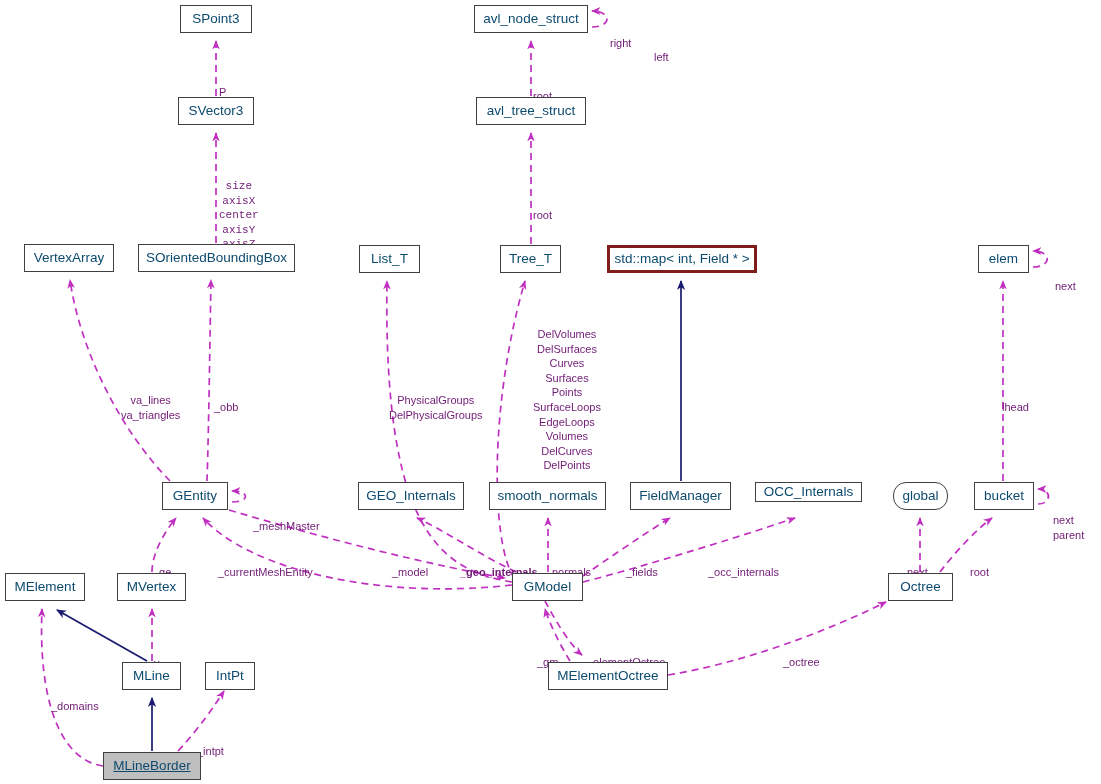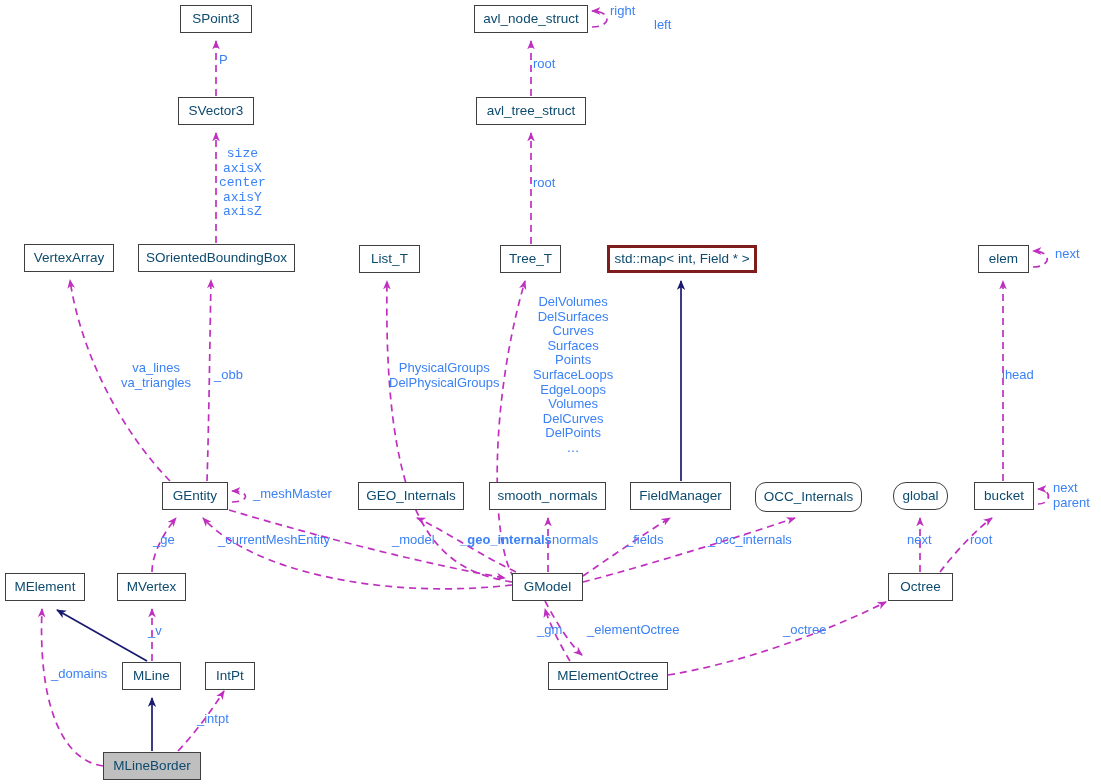--- a/index.html
+++ b/index.html
@@ -38,25 +38,26 @@
     z-index: 5;
   }
   .node.highlight {
     background: #bfbfbf;
   }
   .node.faint {
     border: 3px solid #7f1d1d;
   }
   .edge-label {
     position: absolute;
-    font-size: 13px;
+    font-size: 11px;
     line-height: 14.6px;
-    color: #3b82f6;
+    color: #701a75;
     white-space: pre;
     z-index: 4;
+    margin-top: 32px;
   }
   .edge-label.center { text-align: center; }
   .edge-label.left { text-align: left; }
 </style>
 </head>
 <body>
 
 <div id="diagram">
 
   <svg id="edges" viewBox="0 0 1101 784" xmlns="http://www.w3.org/2000/svg">
@@ -145,31 +146,31 @@
   <div class="node" style="left: 24px; top: 244px; width: 90px; height: 28px;">VertexArray</div>
   <div class="node" style="left: 138px; top: 244px; width: 157px; height: 28px;">SOrientedBoundingBox</div>
   <div class="node" style="left: 359px; top: 245px; width: 61px; height: 28px;">List_T</div>
   <div class="node" style="left: 500px; top: 245px; width: 61px; height: 28px;">Tree_T</div>
   <div class="node faint" style="left: 607px; top: 245px; width: 150px; height: 28px;">std::map&lt; int, Field * &gt;</div>
   <div class="node" style="left: 978px; top: 245px; width: 51px; height: 28px;">elem</div>
   <div class="node" style="left: 162px; top: 482px; width: 66px; height: 28px;">GEntity</div>
   <div class="node" style="left: 358px; top: 482px; width: 106px; height: 28px;">GEO_Internals</div>
   <div class="node" style="left: 489px; top: 482px; width: 117px; height: 28px;">smooth_normals</div>
   <div class="node" style="left: 630px; top: 482px; width: 101px; height: 28px;">FieldManager</div>
-  <div class="node" style="left: 755px; top: 482px; width: 107px; height: 30px; border-radius: 11px;">OCC_Internals</div>
+  <div class="node" style="left: 755px; top: 482px; width: 107px; height: 20px;">OCC_Internals</div>
   <div class="node" style="left: 893px; top: 482px; width: 55px; height: 28px; border-radius: 13px;">global</div>
   <div class="node" style="left: 974px; top: 482px; width: 60px; height: 28px;">bucket</div>
   <div class="node" style="left: 5px; top: 573px; width: 80px; height: 28px;">MElement</div>
   <div class="node" style="left: 117px; top: 573px; width: 69px; height: 28px;">MVertex</div>
   <div class="node" style="left: 512px; top: 573px; width: 71px; height: 28px;">GModel</div>
   <div class="node" style="left: 888px; top: 573px; width: 65px; height: 28px;">Octree</div>
   <div class="node" style="left: 122px; top: 662px; width: 59px; height: 28px;">MLine</div>
   <div class="node" style="left: 205px; top: 662px; width: 50px; height: 28px;">IntPt</div>
   <div class="node" style="left: 548px; top: 662px; width: 120px; height: 28px;">MElementOctree</div>
-  <div class="node highlight" style="left: 103px; top: 752px; width: 98px; height: 28px;">MLineBorder</div>
+  <div class="node highlight" style="left: 103px; top: 752px; width: 98px; height: 28px; text-decoration: underline;">MLineBorder</div>
 
   <div class="edge-label left" style="left: 610px; top: 4px;">right</div>
   <div class="edge-label left" style="left: 610px; top: 18px; padding-left: 44px;">left</div>
   <div class="edge-label left" style="left: 219px; top: 53px;">P</div>
   <div class="edge-label left" style="left: 533px; top: 57px;">root</div>
   <div class="edge-label center" style="left: 219px; top: 147px; font-family: Liberation Mono, monospace;">size
 axisX
 center
 axisY
 axisZ</div>

